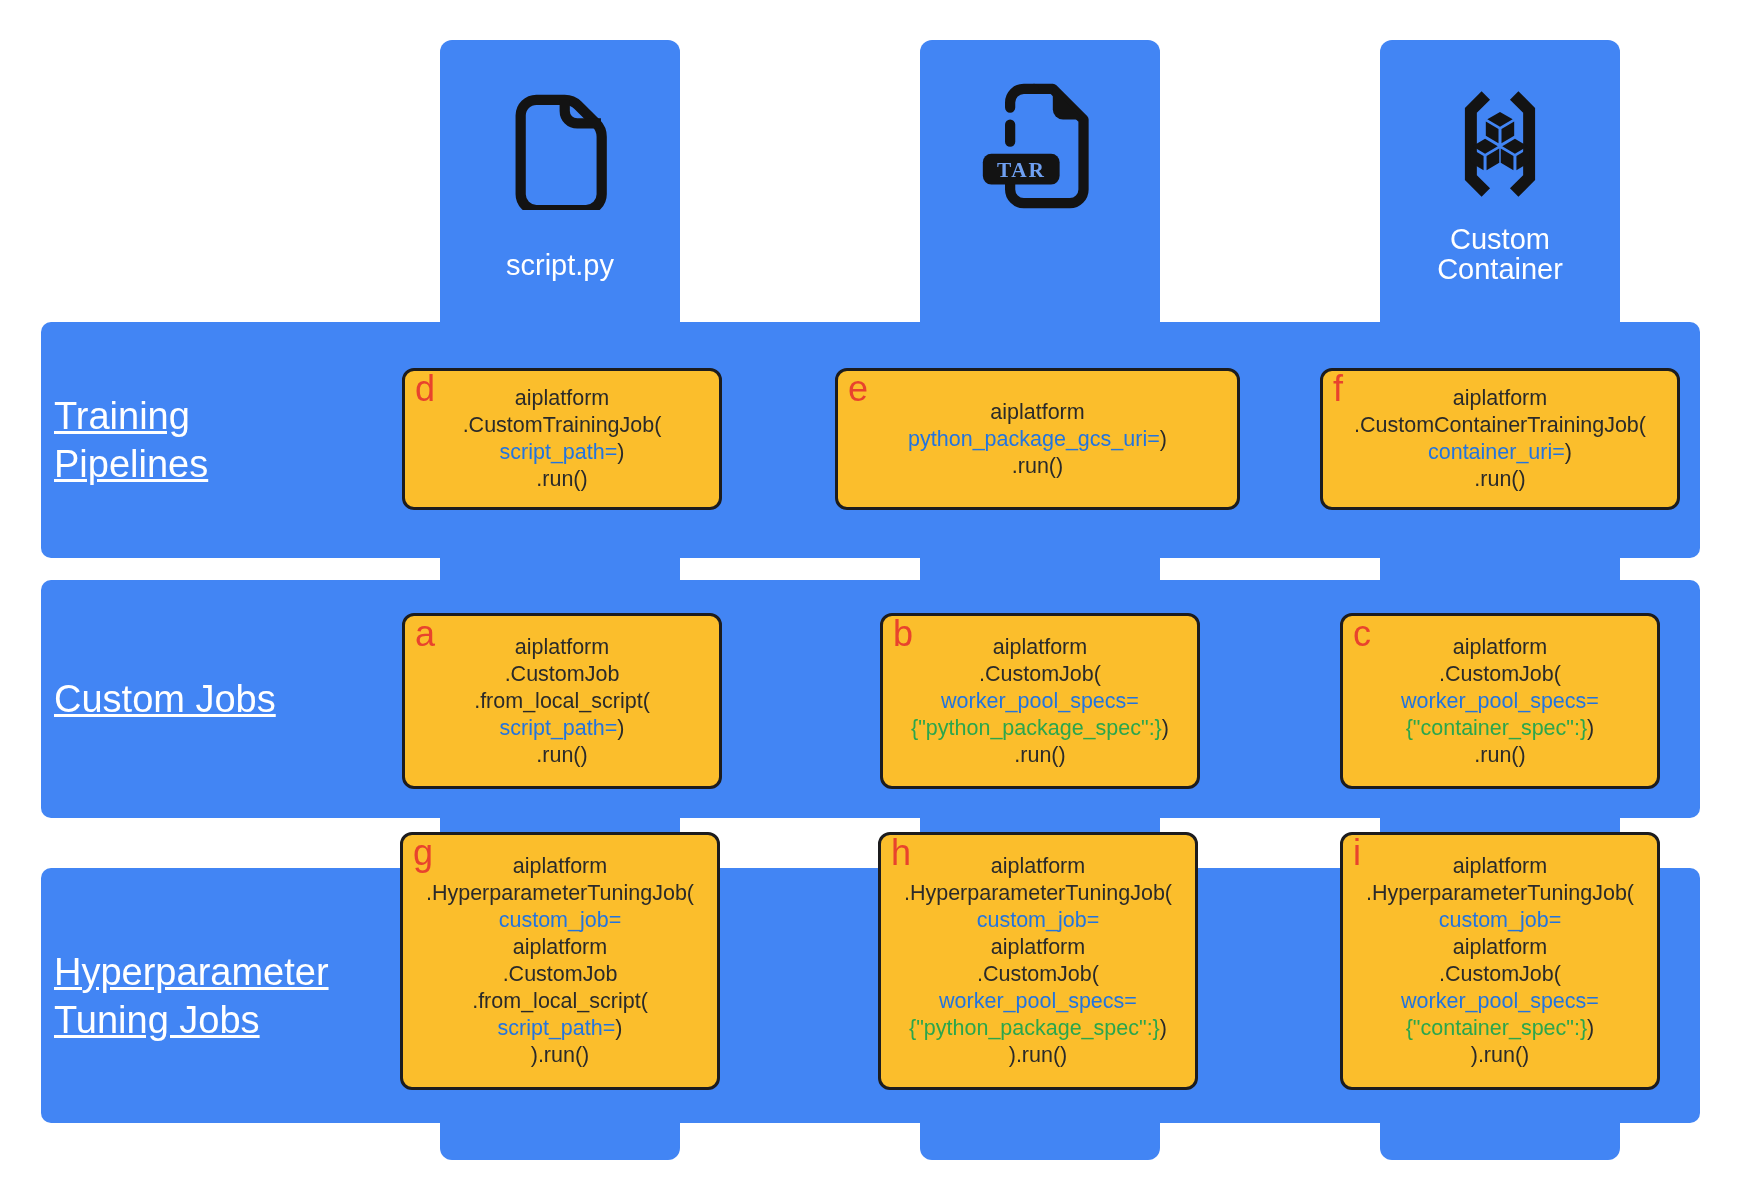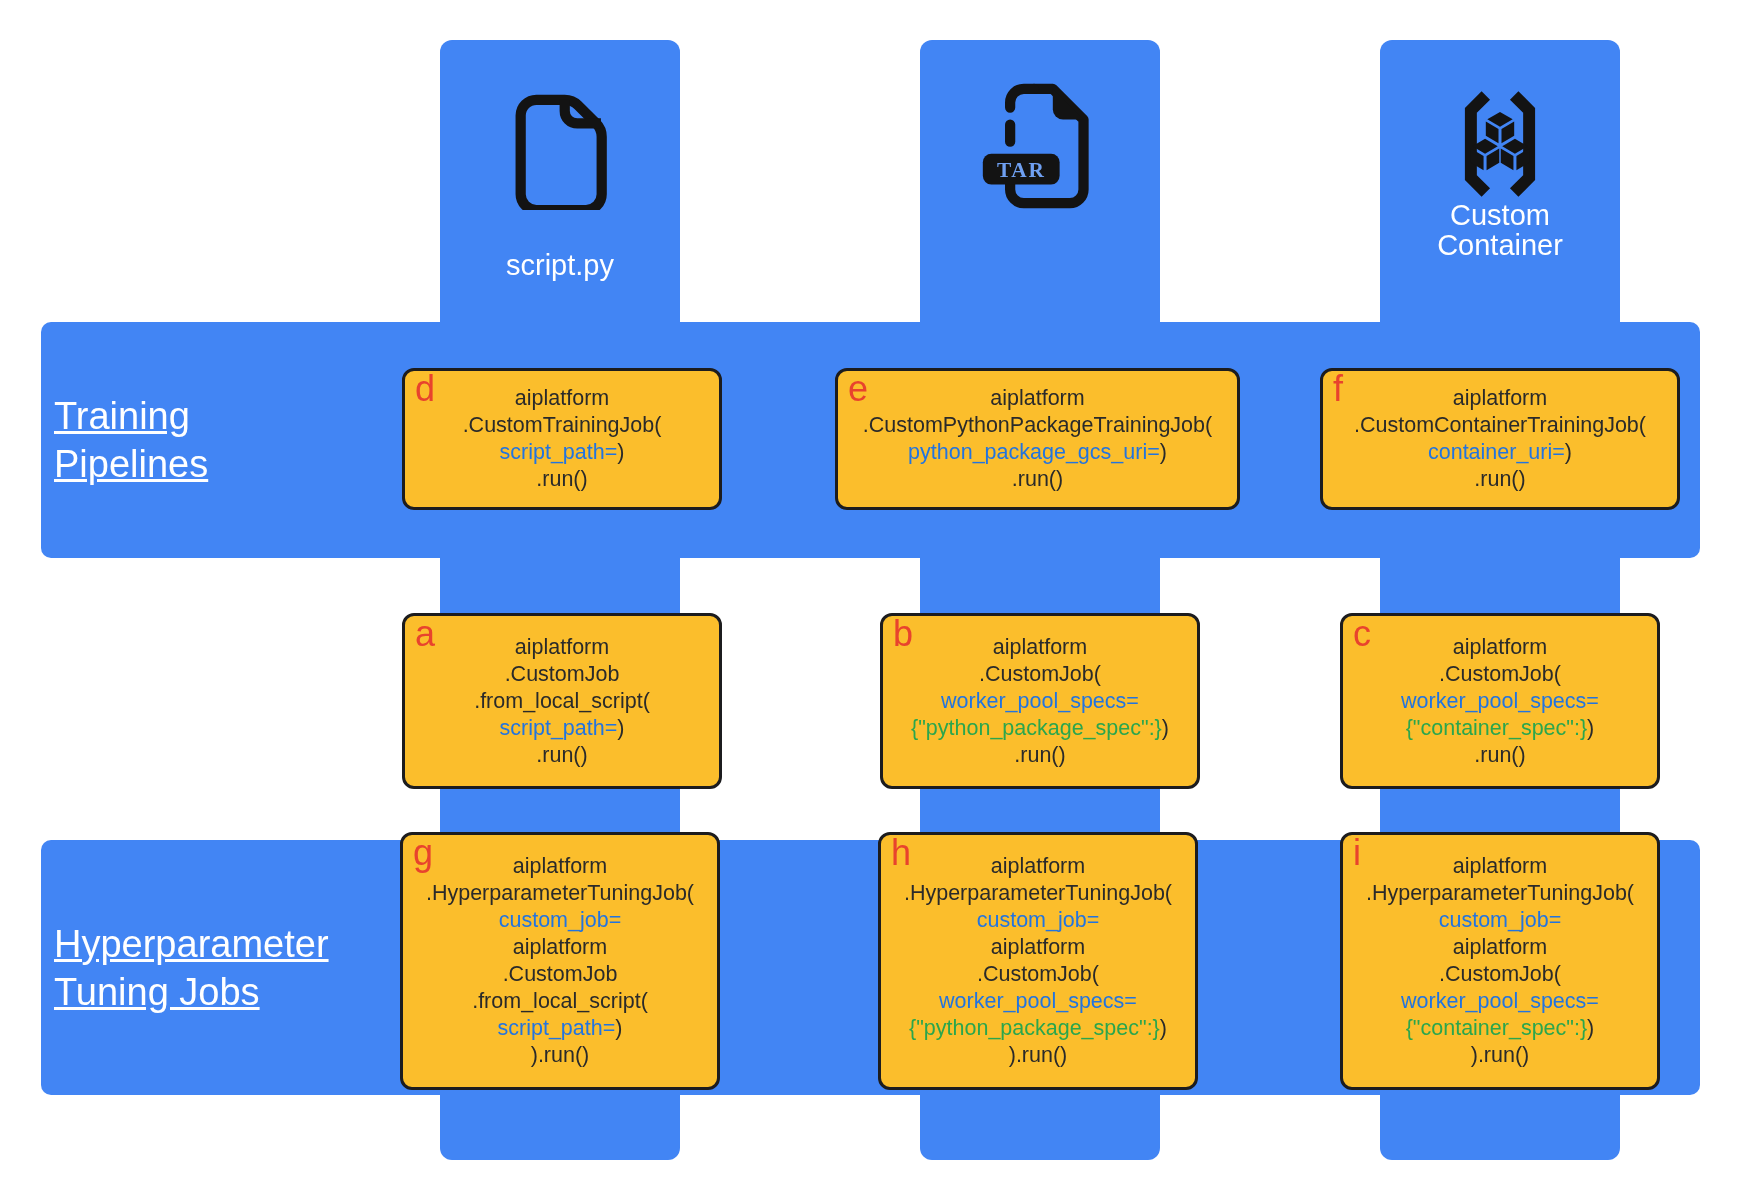--- a/index.html
+++ b/index.html
@@ -89,47 +89,49 @@
         <polygon points="56,45 73,55 73,74 56,64"></polygon>
         <polygon points="94,45 77,55 77,74 94,64"></polygon>
         <polygon points="55,68 72,78 55,88 38,78"></polygon>
         <polygon points="36,81 53,91 53,110 36,100"></polygon>
         <polygon points="74,81 57,91 57,110 74,100"></polygon>
         <polygon points="95,68 112,78 95,88 78,78"></polygon>
         <polygon points="76,81 93,91 93,110 76,100"></polygon>
         <polygon points="114,81 97,91 97,110 114,100"></polygon>
       </g>
     </svg>
-    <div class="col-label" style="">Custom
+    <div class="col-label" style="margin-top:24px">Custom
 Container</div>
   </div>
 
   <div class="row-band" style="top:322px;height:236px">
     <div class="row-label">Training
 Pipelines</div>
   </div>
-  <div class="row-band" style="top:840px;height:255px">
+  <div class="row-band" style="top:580px;height:238px">
+    <div class="row-label">Custom Jobs</div>
+  </div>
+  <div class="row-band" style="top:868px;height:255px">
     <div class="row-label">Hyperparameter
 Tuning Jobs</div>
   </div>
 
   <div class="code-box" style="left:402px;top:368px;width:320px;height:142px">
     <span class="cell-letter">d</span>
     <div class="code-lines">
         <div class="code-line"><span class="seg-code">aiplatform</span></div>
         <div class="code-line"><span class="seg-code">.CustomTrainingJob(</span></div>
         <div class="code-line"><span class="seg-param">script_path=</span><span class="seg-code">)</span></div>
         <div class="code-line"><span class="seg-code">.run()</span></div>
       </div>
   </div>
   <div class="code-box" style="left:835px;top:368px;width:405px;height:142px">
     <span class="cell-letter">e</span>
     <div class="code-lines">
         <div class="code-line"><span class="seg-code">aiplatform</span></div>
-        <div class="code-line"><span class="seg-code">.CustomPythonPackageTrainingJob(</span></div>
         <div class="code-line"><span class="seg-param">python_package_gcs_uri=</span><span class="seg-code">)</span></div>
         <div class="code-line"><span class="seg-code">.run()</span></div>
       </div>
   </div>
   <div class="code-box" style="left:1320px;top:368px;width:360px;height:142px">
     <span class="cell-letter">f</span>
     <div class="code-lines">
         <div class="code-line"><span class="seg-code">aiplatform</span></div>
         <div class="code-line"><span class="seg-code">.CustomContainerTrainingJob(</span></div>
         <div class="code-line"><span class="seg-param">container_uri=</span><span class="seg-code">)</span></div>

